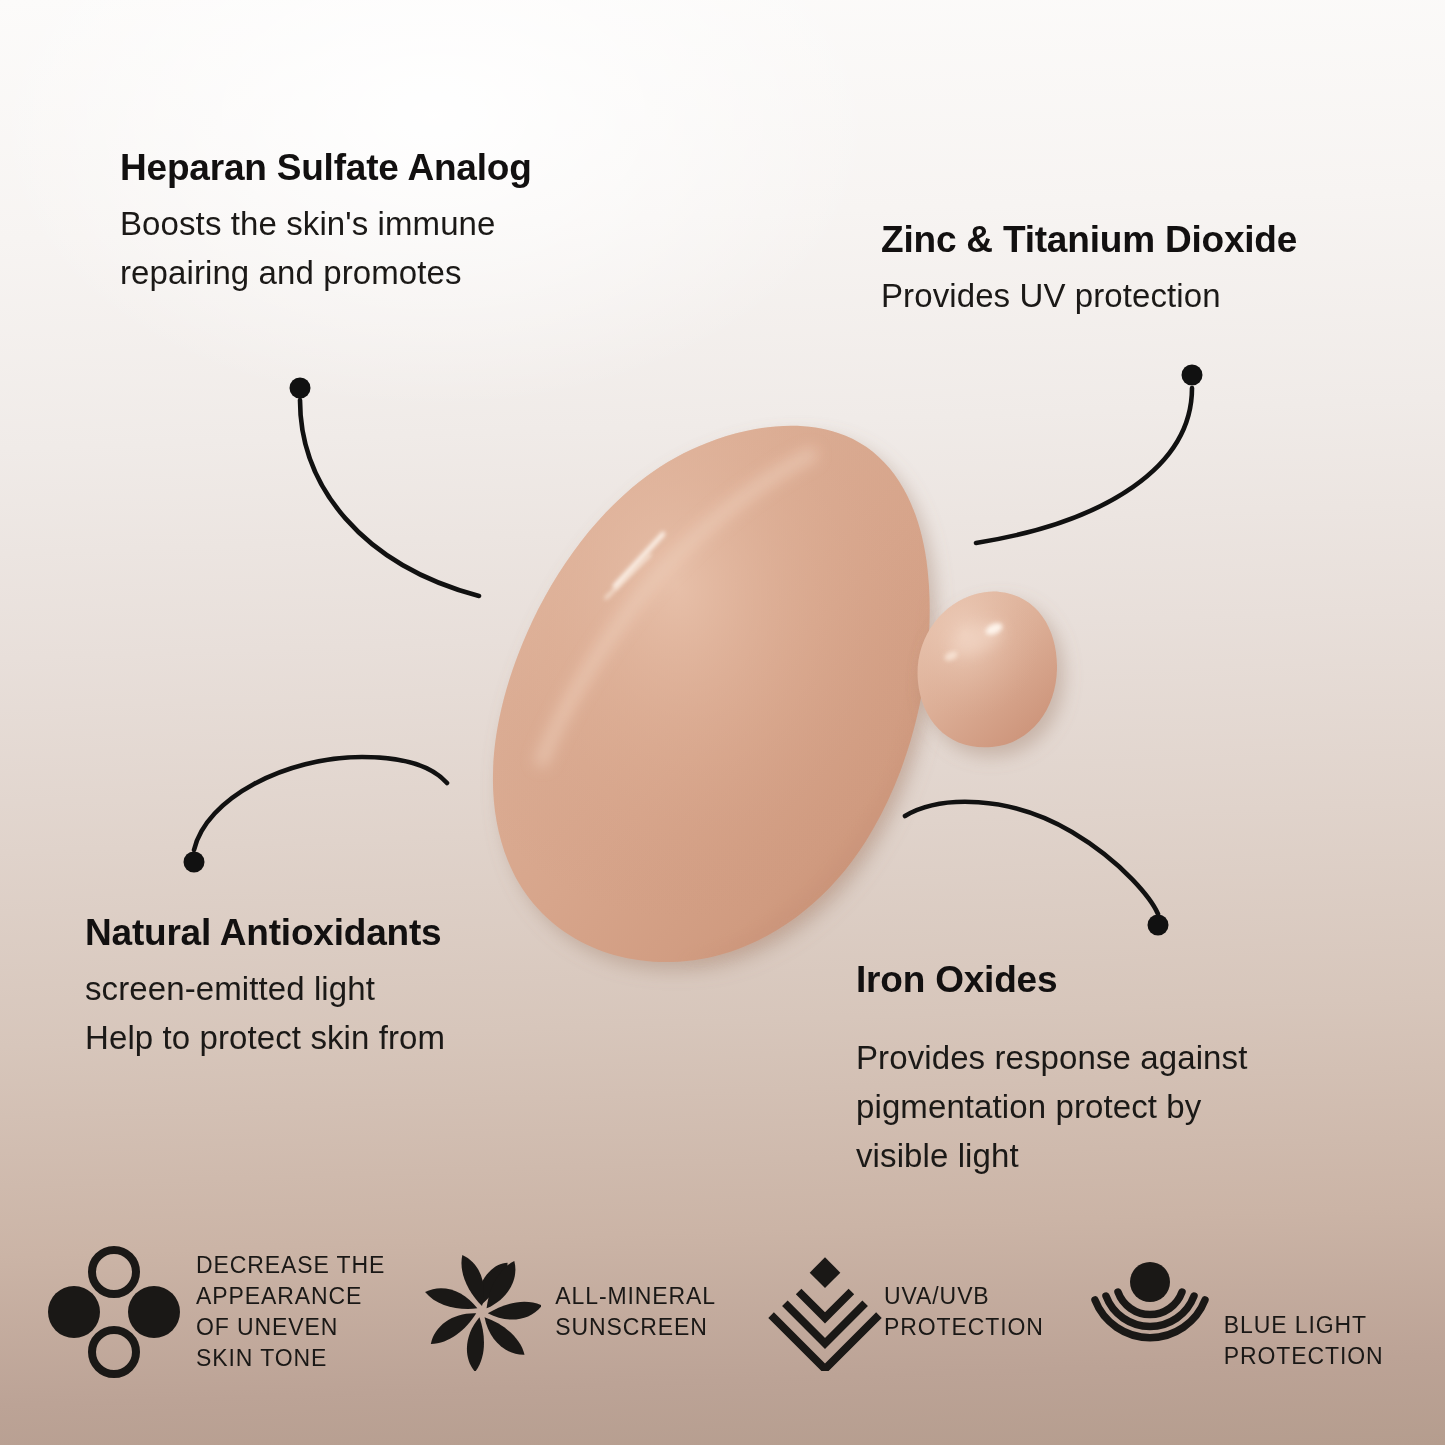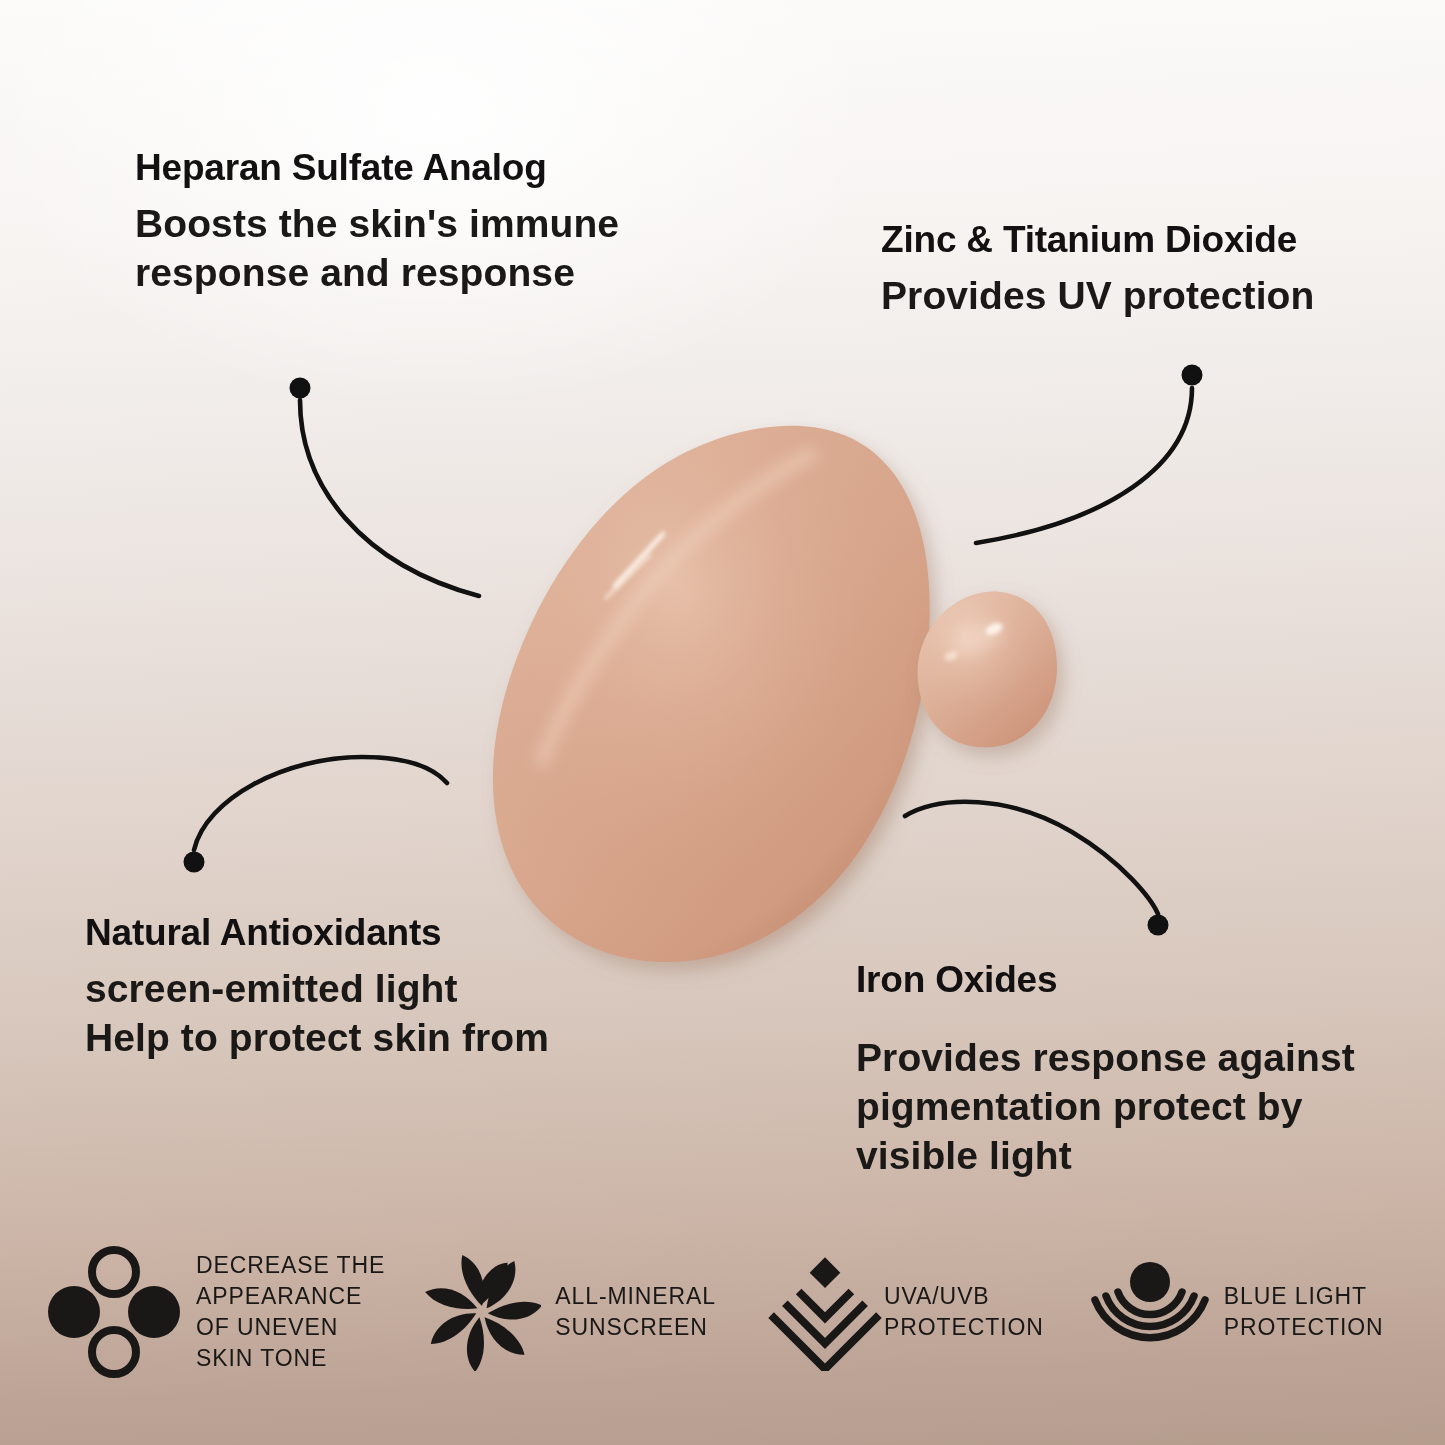--- a/index.html
+++ b/index.html
@@ -25,26 +25,26 @@
     overflow:hidden;
   }
 
   
   .callout{position:absolute;color:#161412;}
   .callout .c-title{
     font-weight:bold;font-size:37px;line-height:44px;
     letter-spacing:-.2px;white-space:nowrap;color:#121010;
   }
   .callout .c-body{
-    font-weight:700;font-size:39px;line-height:49px;
+    font-weight:400;font-size:33px;line-height:49px;
     letter-spacing:.1px;color:#1b1917;
   }
   .callout .c-body div{white-space:nowrap;}
 
-  #cal-heparan{left:135px;top:146px;}
+  #cal-heparan{left:120px;top:146px;}
   #cal-heparan .c-body{margin-top:9px;}
 
   #cal-zinc{left:881px;top:218px;}
   #cal-zinc .c-body{margin-top:9px;}
 
   #cal-antiox{left:85px;top:911px;}
   #cal-antiox .c-body{margin-top:9px;}
 
   #cal-iron{left:856px;top:958px;}
   #cal-iron .c-body{margin-top:31px;}
@@ -65,21 +65,21 @@
   .badge .b-text{
     font-size:23px;line-height:31px;letter-spacing:.9px;
     color:#1a1816;font-weight:400;white-space:nowrap;
   }
   #badge-0{margin-left:48px;}
   #badge-0 .b-text{margin-left:16px;}
   #badge-1{margin-left:38px;justify-content:flex-end;}
   #badge-1 .b-text{margin-left:14px;}
   #badge-2{margin-left:50px;}
   #badge-2 .b-text{}
-  #badge-3{margin-left:46px;}
+  #badge-3{margin-left:46px;align-items:flex-end;}
   #badge-3 .b-text{margin-left:14px;}
 </style>
 </head>
 <body>
 
 <div id="stage">
 
   <div id="swatch-wrap">
     <svg width="1445" height="1445" viewBox="0 0 1445 1445" aria-hidden="true">
       <defs>
@@ -195,21 +195,21 @@
       <circle cx="1192" cy="375" r="10.5"></circle>
       <circle cx="194" cy="862" r="10.5"></circle>
       <circle cx="1158" cy="925" r="10.5"></circle>
     </g>
   </svg>
 
   <div class="callout" id="cal-heparan">
     <div class="c-title">Heparan Sulfate Analog</div>
     <div class="c-body">
       <div>Boosts the skin's immune</div>
-      <div>response and response</div>
+      <div>repairing and promotes</div>
     </div>
   </div>
 
   <div class="callout" id="cal-zinc">
     <div class="c-title">Zinc &amp; Titanium Dioxide</div>
     <div class="c-body">
       <div>Provides UV protection</div>
     </div>
   </div>
 

